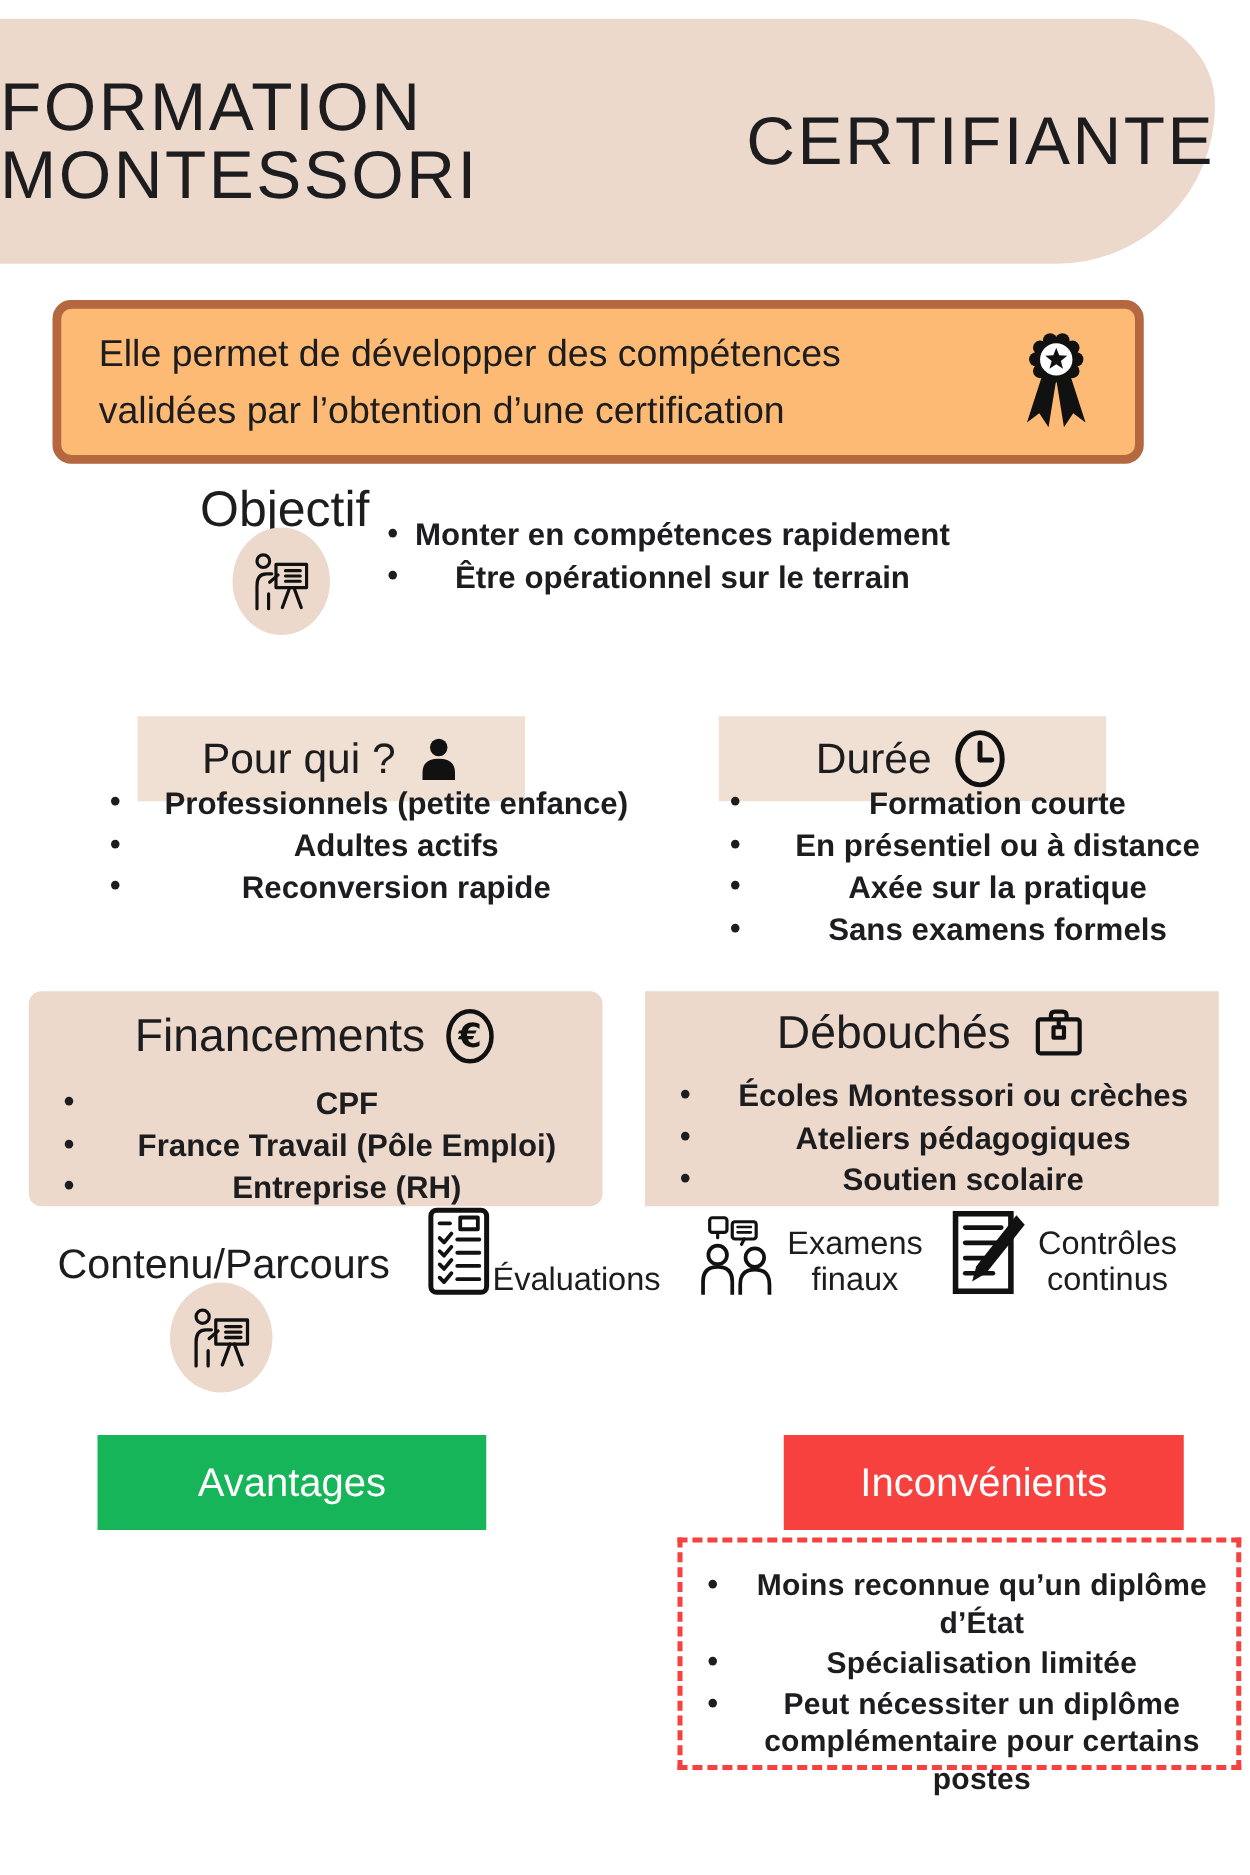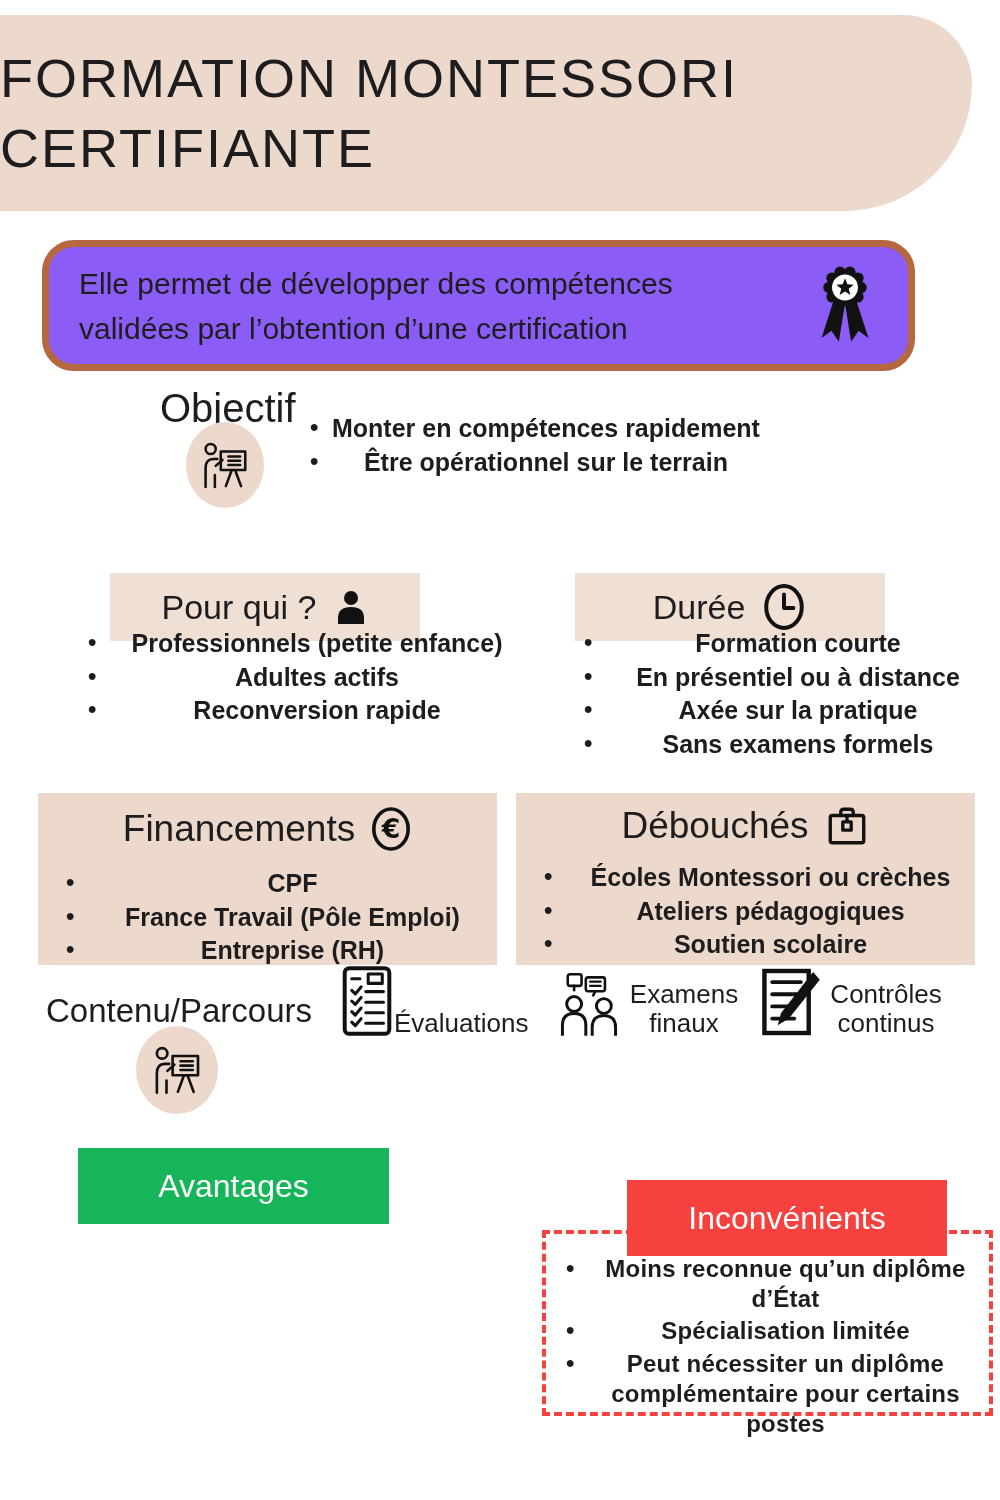--- a/index.html
+++ b/index.html
@@ -8,28 +8,28 @@
     color:var(--c-text,#1d1d1f);
     background:#fff;
   }
   .page{position:relative;width:1000px;height:1500px;background:var(--c-white,#ffffff);overflow:hidden;}
 
   
   .banner{
     position:absolute;left:0;top:15px;width:972px;height:196px;
     background:var(--c-beige,#ecd9cc);
     border-radius:0 95px 175px 0;
-    display:flex;flex-direction:column;justify-content:center;gap:16px;
+    display:flex;flex-direction:row;align-items:center;justify-content:center;gap:16px;
   }
   .banner .title-line{font-size:54px;font-weight:500;letter-spacing:2px;line-height:1;}
 
   
   .intro-box{
     position:absolute;left:42px;top:240px;width:873px;height:131px;box-sizing:border-box;
-    background:#8b5cf6;border:7px solid var(--c-border_brown,#b5673f);border-radius:32px;
+    background:#fdba74;border:7px solid var(--c-border_brown,#b5673f);border-radius:15px;
     display:flex;align-items:center;gap:18px;padding:0 26px 0 30px;
   }
   .intro-text{flex:1;font-size:30px;font-weight:500;line-height:1.5;}
 
   
   .objectif-title{position:absolute;left:160px;top:386px;font-size:40px;font-weight:500;}
   .icon-circle{
     background:var(--c-beige,#ecd9cc);border-radius:50%;
     display:flex;align-items:center;justify-content:center;
   }
@@ -53,21 +53,21 @@
   .bar-pourqui{left:110px;width:310px;}
   .bar-duree{left:575px;width:310px;}
   .col-list-left{position:absolute;left:84px;top:628px;width:440px;}
   .col-list-right{position:absolute;left:580px;top:628px;width:410px;}
 
   
   .panel{
     position:absolute;top:793px;width:459px;height:172px;box-sizing:border-box;
     background:var(--c-beige,#ecd9cc);padding-top:10px;
   }
-  .panel-fin{left:38px;}
+  .panel-fin{left:23px;border-radius:10px;}
   .panel-deb{left:516px;}
   .panel-title{
     display:flex;align-items:center;justify-content:center;gap:15px;
     font-size:37px;font-weight:500;margin-top:2px;
   }
   .panel ul.blist{margin:15px 0 0 24px;}
 
   
   .contenu-title{position:absolute;left:46px;top:992px;font-size:33px;font-weight:500;}
   .contenu-icon{position:absolute;left:136px;top:1026px;width:82px;height:88px;}
@@ -79,21 +79,21 @@
   .step-label{margin-top:6px;font-size:26px;font-weight:500;line-height:1.12;text-align:center;}
   .step-3 .step-label{max-width:150px;}
 
   
   .verdict-bar{
     position:absolute;top:1148px;height:76px;color:#fff;
     display:flex;align-items:center;justify-content:center;
     font-size:32px;font-weight:500;
   }
   .adv-bar{left:78px;width:311px;background:var(--c-green,#17b55a);}
-  .inc-bar{left:627px;width:320px;background:var(--c-red,#f6413e);margin-top:32px;}
+  .inc-bar{left:627px;width:320px;background:var(--c-red,#f6413e);}
   .verdict-box{position:absolute;top:1230px;box-sizing:border-box;height:186px;}
   .adv-box{left:12px;width:448px;border:4px dashed var(--c-green,#17b55a);padding:14px 10px 0 16px;}
   .inc-box{left:542px;width:451px;border:4px dashed var(--c-red,#f6413e);padding:20px 6px 0 16px;}
   .verdict-box ul.blist li{font-size:24px;letter-spacing:0.2px;}
 
   
   .footer{
     position:absolute;left:0;top:1444px;width:1000px;height:56px;
     background:var(--c-beige,#ecd9cc);
     display:flex;align-items:center;justify-content:center;font-size:26px;

